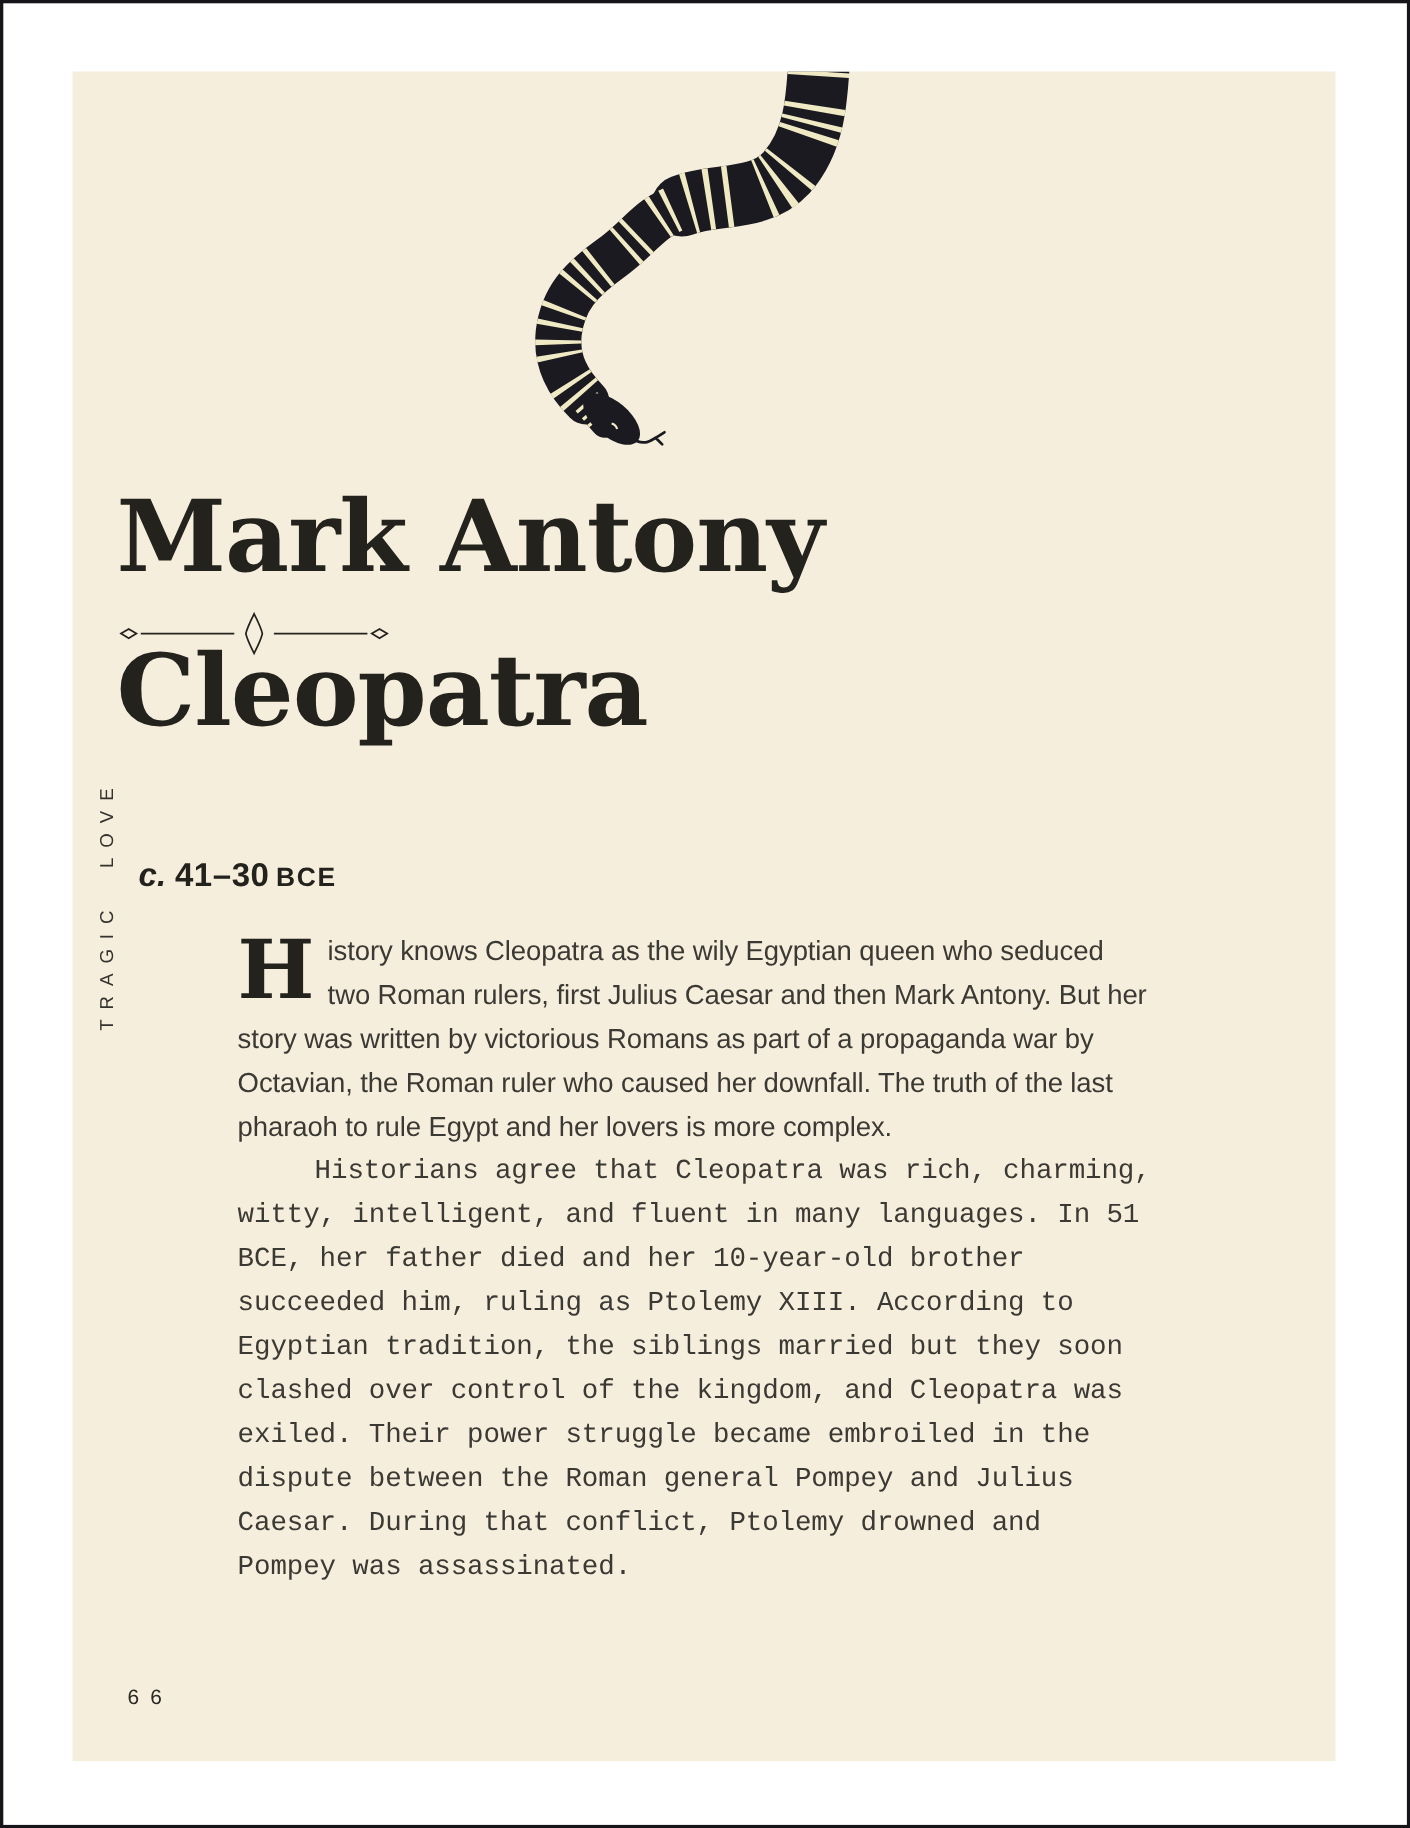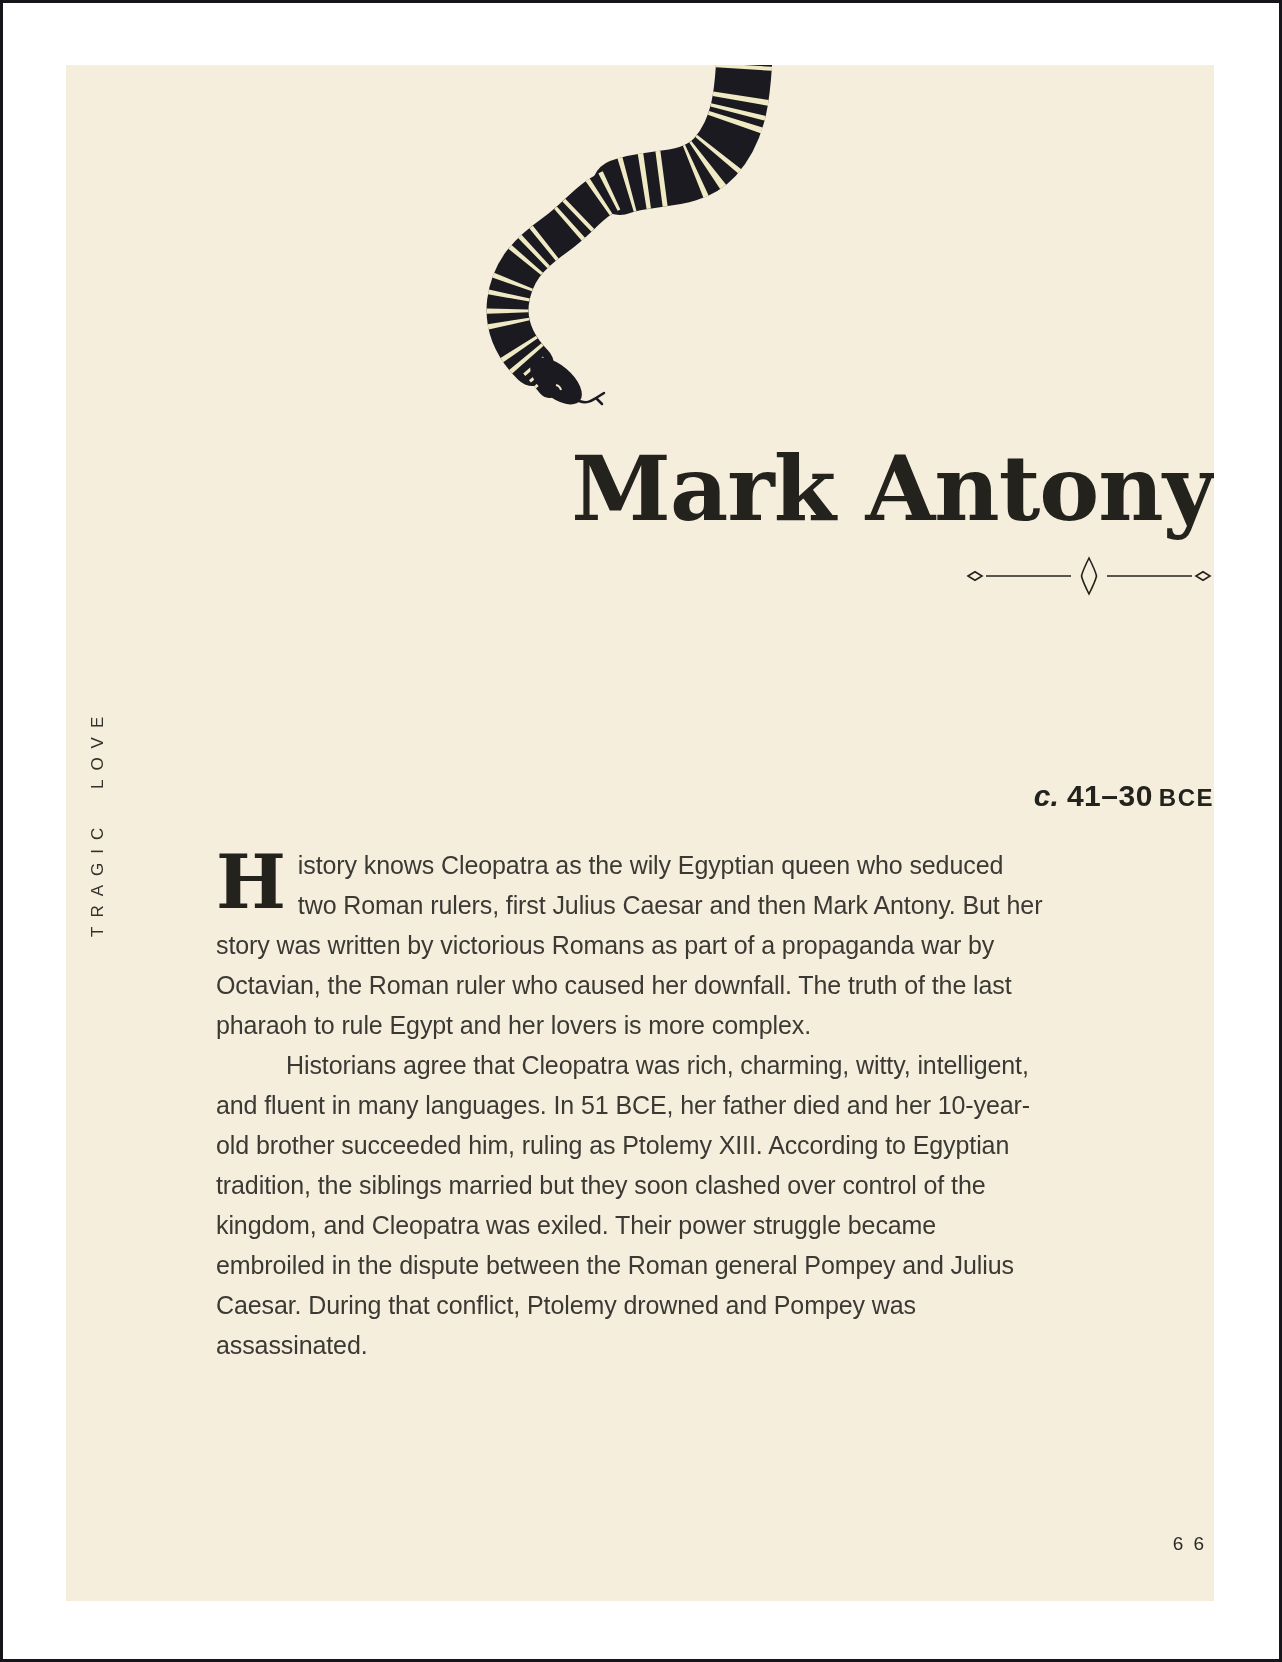--- a/index.html
+++ b/index.html
@@ -23,21 +23,22 @@
     background:#f6eedd;
     overflow:hidden;
   }
   .snake{
     position:absolute;
     left:377px;top:0;
     width:350px;height:362px;
   }
   .center-abs{
     position:absolute;left:0;right:0;
-    text-align:right;
+    text-align:left;
+    padding-left:40px;
   }
   .title{
     font-family:"DejaVu Serif", serif;
     font-weight:700;
     font-size:90px;
     line-height:1;
     color:#23221d;
     letter-spacing:-1px;
   }
   .title1{top:378px;}
@@ -79,21 +80,21 @@
   .body-text{
     position:absolute;
     left:150px;top:780px;
     width:832px;
     font-size:25px;
     line-height:40px;
     letter-spacing:-0.1px;
     color:#3b3933;
   }
   .body-text p{margin:0;}
-  .body-text p.indent{text-indent:70px;}
+  .body-text p.indent{text-indent:70px;font-family:Liberation Mono, monospace;}
   .drop-cap{
     float:left;
     font-family:"DejaVu Serif", serif;
     font-weight:700;
     font-size:74px;
     line-height:62px;
     padding:6px 12px 0 0;
     color:#23221d;
   }
   .page-number{
@@ -135,20 +136,21 @@
         <g stroke="#23221d" fill="none" stroke-width="1.6">
           <path d="M4 22 L11 17.8 L18 22 L11 26.2 Z"></path>
           <line x1="22" y1="22" x2="107" y2="22"></line>
           <path d="M125 4 C 128.5 11, 131.5 17, 132.5 22 C 131.5 27, 128.5 33, 125 40 C 121.5 33, 118.5 27, 117.5 22 C 118.5 17, 121.5 11, 125 4 Z"></path>
           <line x1="143" y1="22" x2="228" y2="22"></line>
           <path d="M232 22 L239 17.8 L246 22 L239 26.2 Z"></path>
         </g>
       </svg>
     </div>
 
+    <div class="center-abs title title2">Cleopatra</div>
 
 
     <div class="center-abs era">
       <span class="circa">c.</span><span class="years">41–30</span><span class="epoch">BCE</span>
     </div>
 
     <div class="side-label">TRAGIC LOVE</div>
 
     <div class="body-text">
       <p><span class="drop-cap">H</span><span>istory knows Cleopatra as the wily Egyptian queen who seduced two Roman rulers, first Julius Caesar and then Mark Antony. But her story was written by victorious Romans as part of a propaganda war by Octavian, the Roman ruler who caused her downfall. The truth of the last pharaoh to rule Egypt and her lovers is more complex.</span></p>

